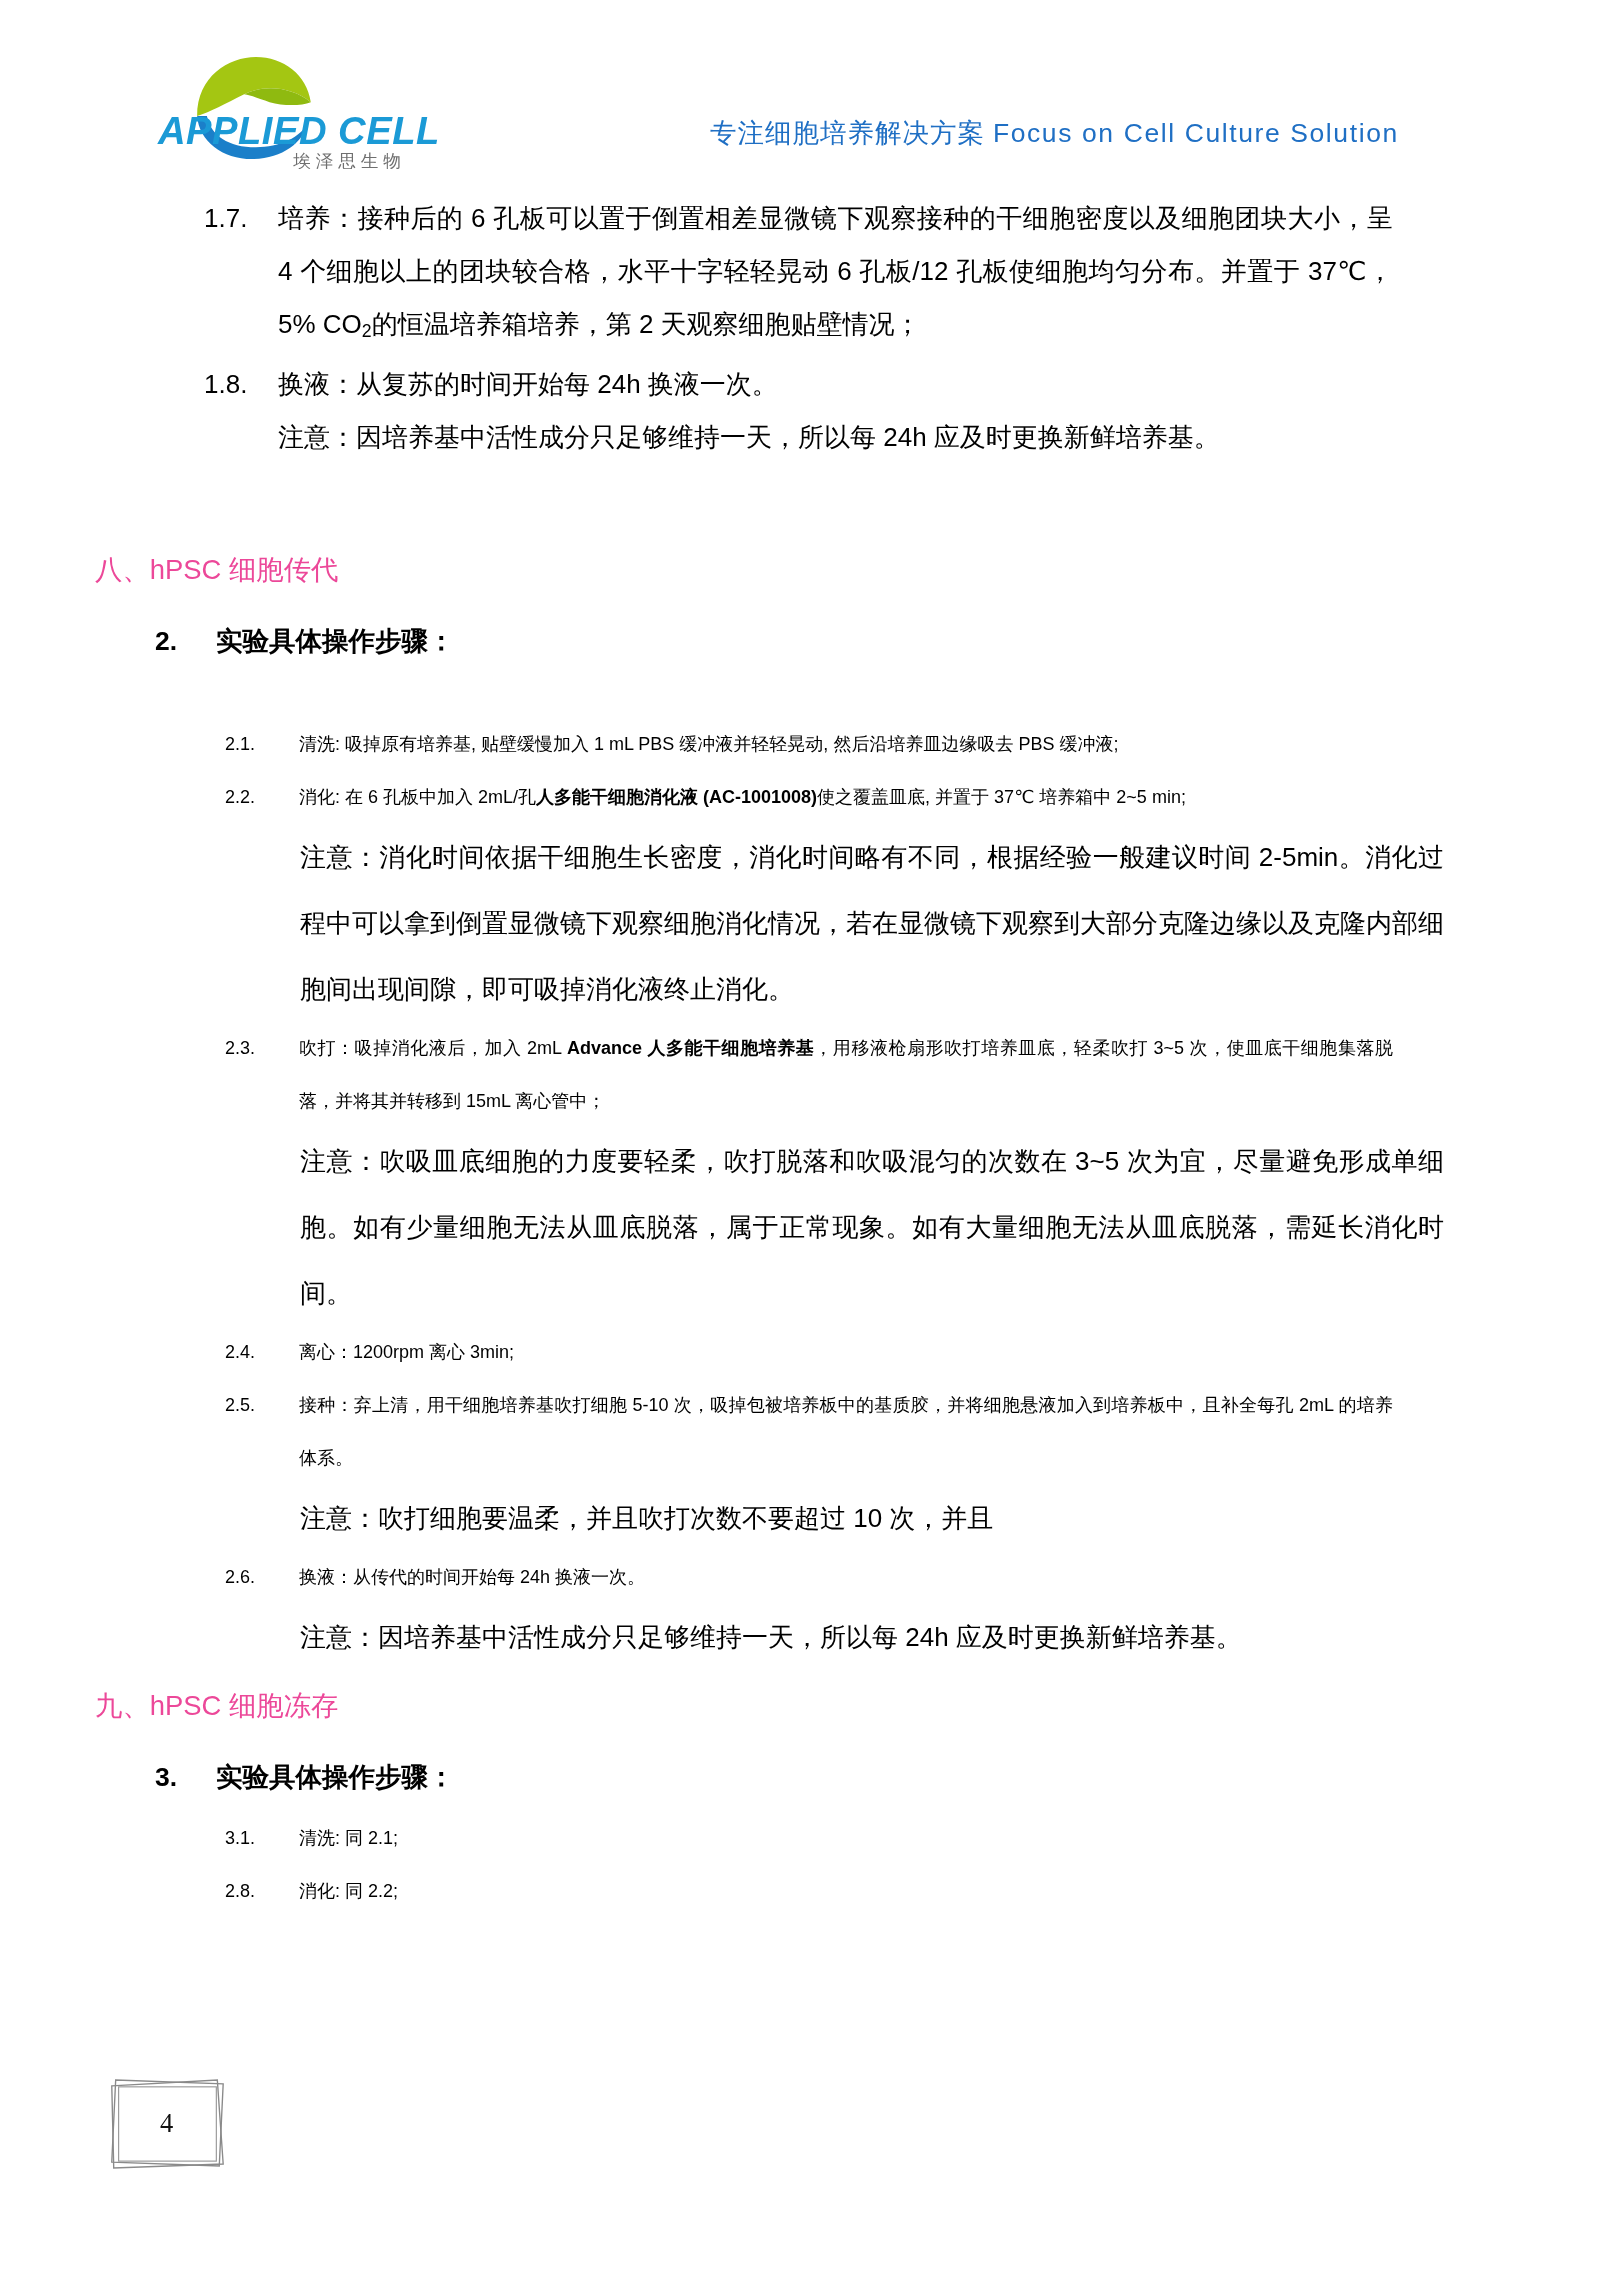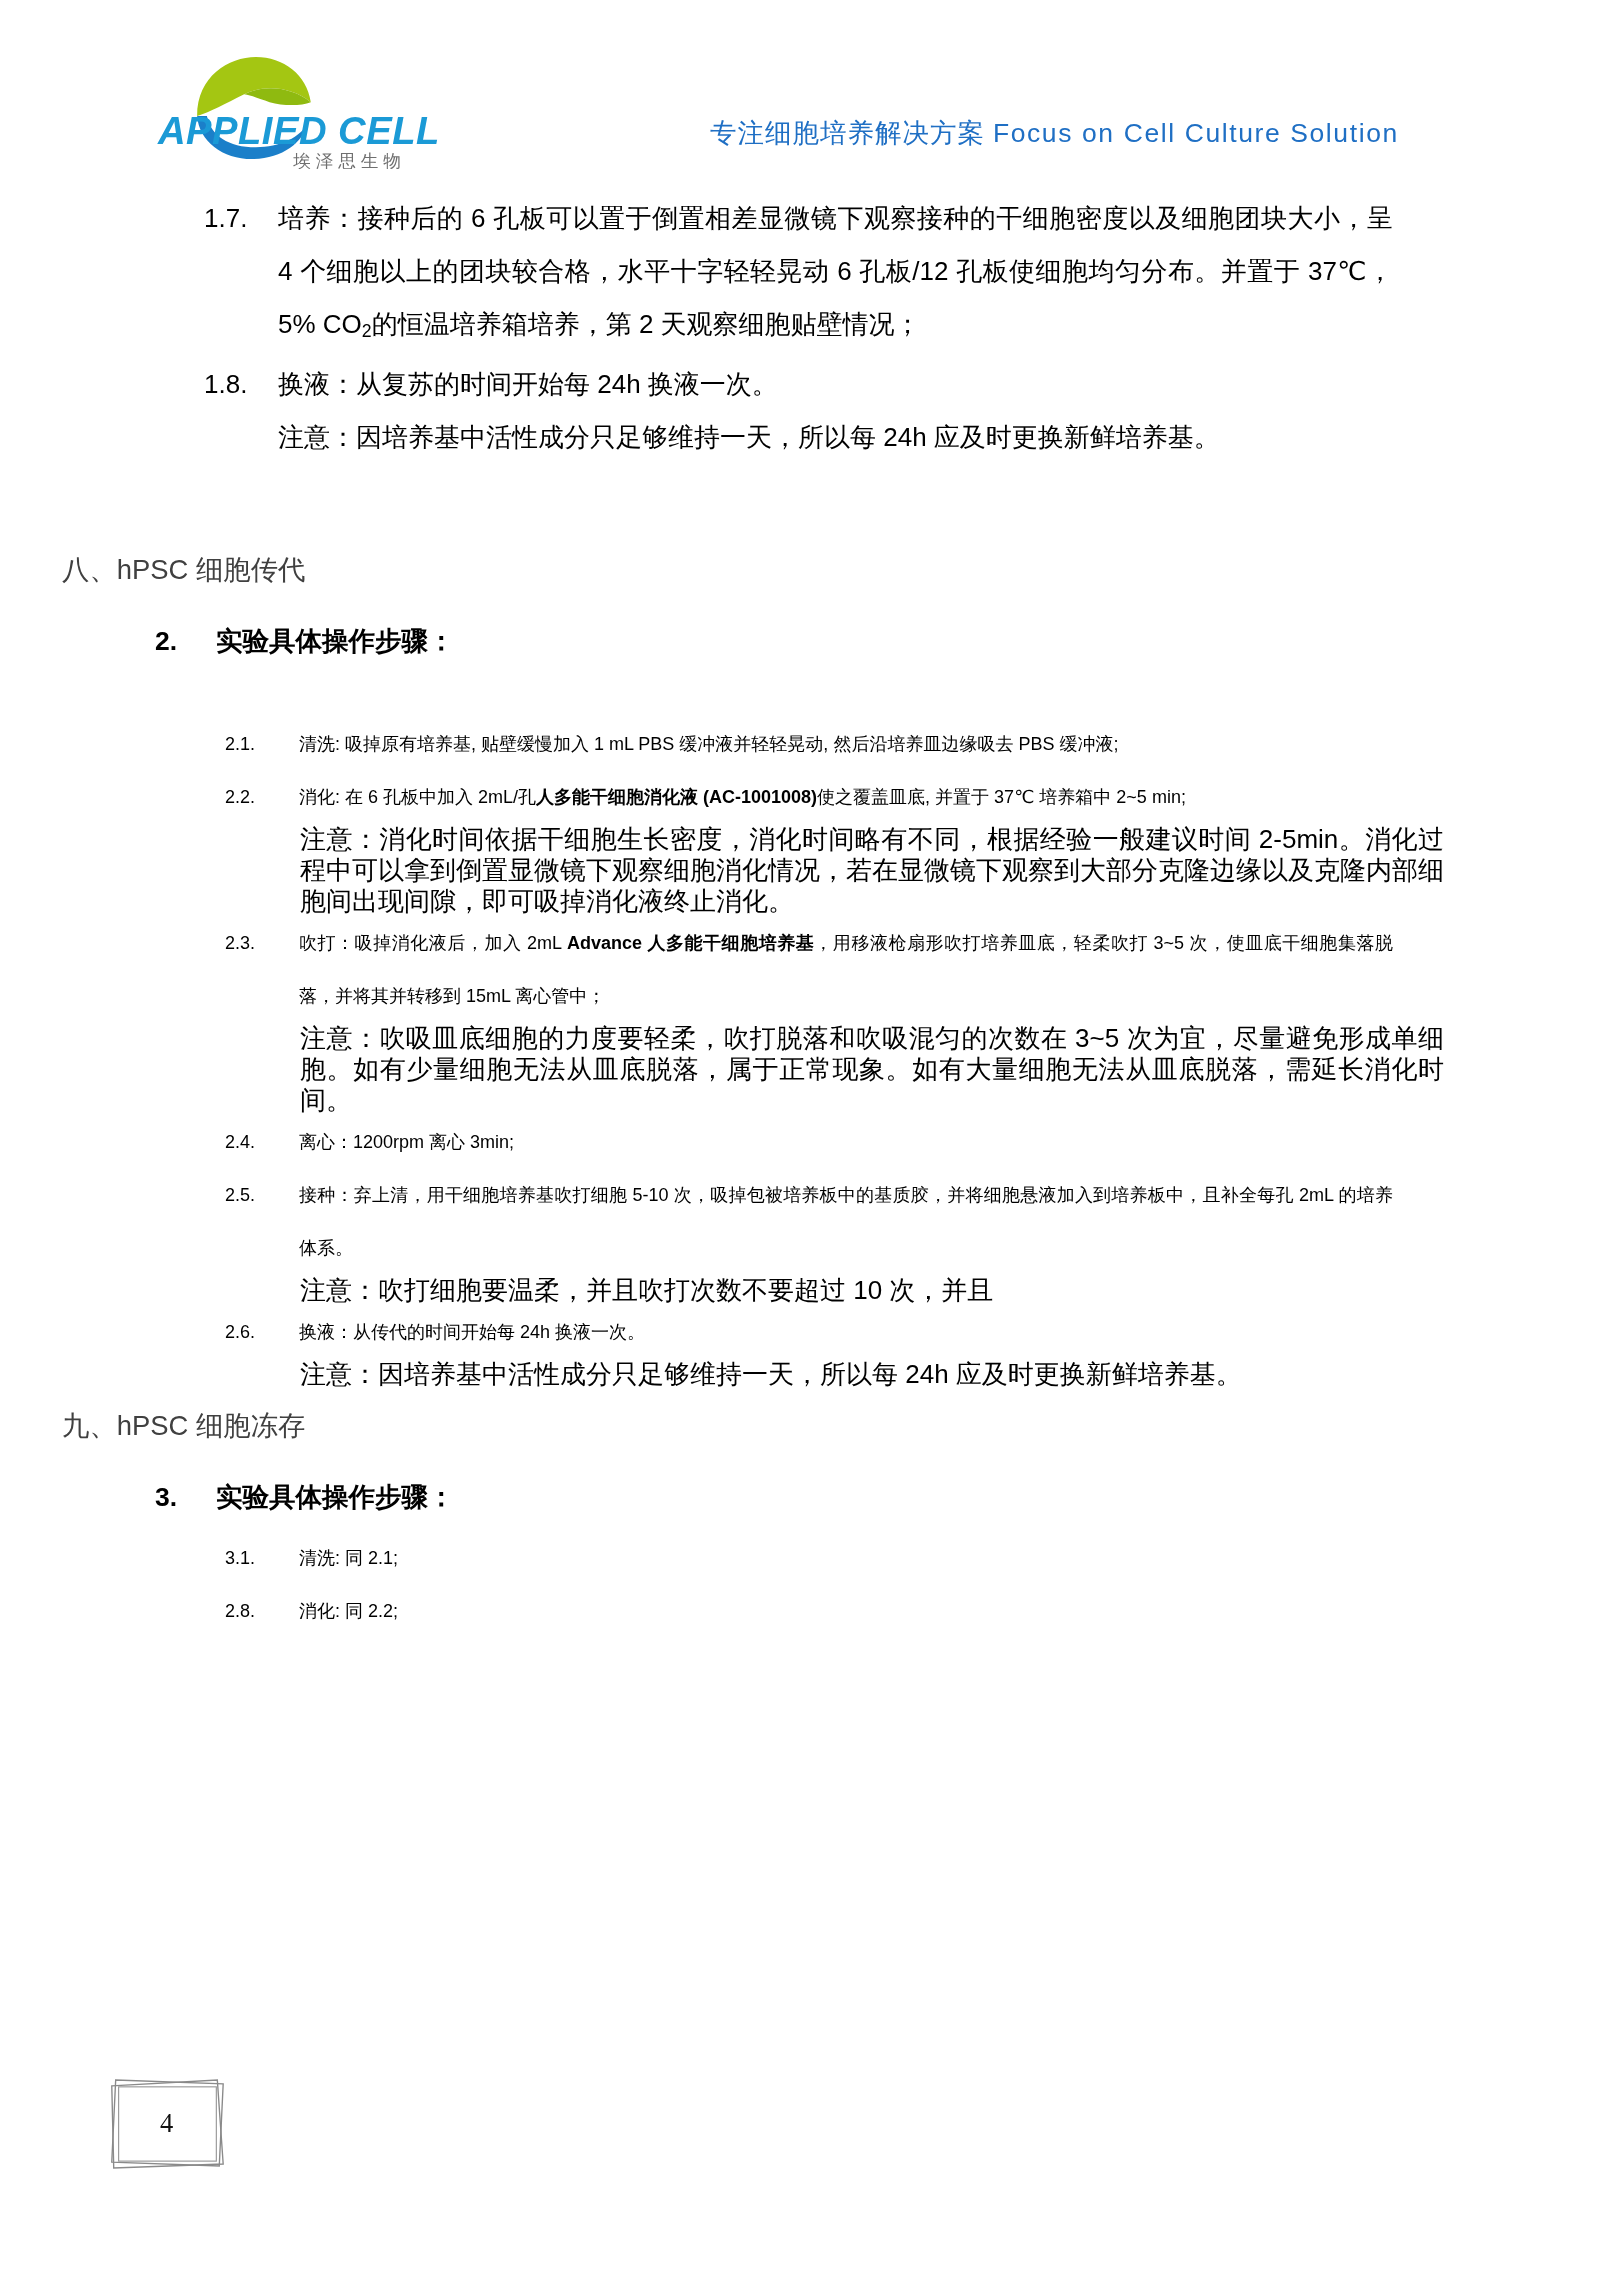--- a/index.html
+++ b/index.html
@@ -103,31 +103,31 @@
     font-size: 18px;
     line-height: 53px;
   }
   .lvl2 .num { width: 74px; }
   .lvl2 .txt { text-align: justify; text-justify: inter-ideograph; }
 
   .note2 {
     padding-left: 300px;
     padding-right: 104px;
     font-size: 26px;
-    line-height: 31px;
+    line-height: 66px;
     text-align: justify;
     text-justify: inter-ideograph;
   }
 
   
   .sec-heading {
-    padding-left: 62px;
+    padding-left: 95px;
     font-size: 27.4px;
     line-height: 43px;
-    color: #404040;
+    color: #ec4899;
     font-weight: 400;
   }
 
   
   .step-heading {
     padding-left: 155px;
     font-size: 26.5px;
     line-height: 43px;
     font-weight: bold;
     display: flex;

